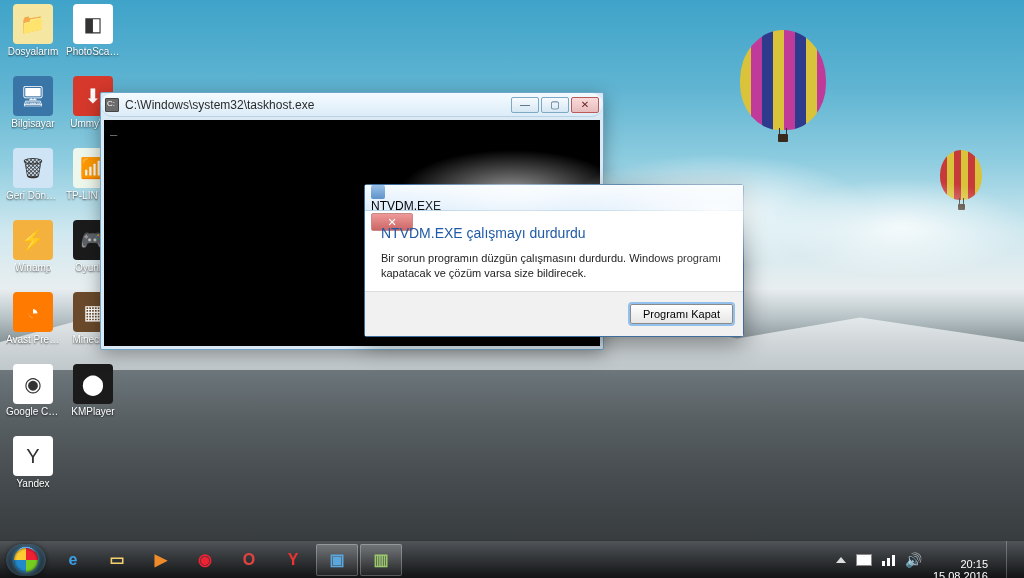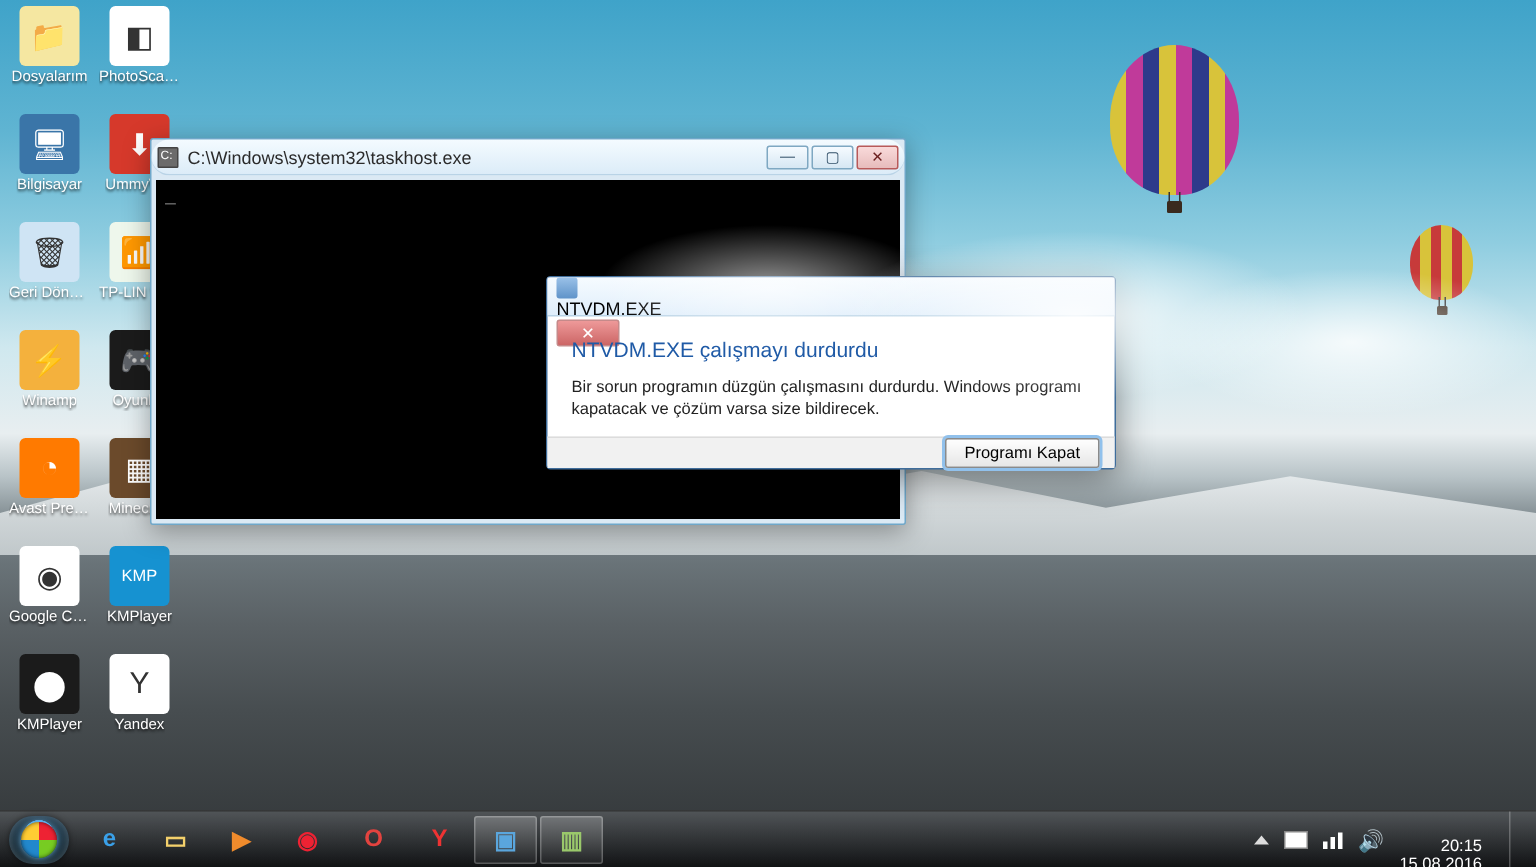--- a/index.html
+++ b/index.html
@@ -56,21 +56,21 @@
   
   .dlg { position:absolute; width:380px; border:1px solid #3f6d9b; border-radius:3px; box-shadow:0 6px 24px rgba(0,0,0,.45); background:#fff; }
   .dlg .titlebar{ height:26px; background:linear-gradient(#f6fbff,#dfeefb); border-bottom:1px solid #b9d3e6; padding:0 4px 0 6px;}
   .dlg .titlebar .ticon{ width:14px;height:14px;margin-right:6px;border-radius:2px;background:linear-gradient(#9ac1e8,#5f93c9); position:relative; border:none;}
   .dlg .titlebar .ticon::after{content:"";}
   .dlg .dbtns{display:flex;gap:0;}
   .dlg .dbtn{width:42px;height:18px;border:1px solid #c58a8a;border-radius:2px;background:linear-gradient(#e99,#c66);display:flex;align-items:center;justify-content:center;color:#fff;font-size:11px;cursor:pointer;}
   .dlg .body{ padding:14px 16px 10px; }
   .dlg .hmsg{ color:#1f5aa6; font-size:14px; margin-bottom:10px;}
   .dlg .msg{ color:#222; font-size:11px; line-height:15px;}
-  .dlg .btnrow{ background:#f1f1f1; border-top:1px solid #dcdcdc; padding:0 10px; display:flex; justify-content:flex-end;}
+  .dlg .btnrow{ background:#f1f1f1; border-top:1px solid #dcdcdc; padding:12px 10px; display:flex; justify-content:flex-end;}
   .dlg button{ font-family:inherit; font-size:11px; padding:3px 12px; border:1px solid #8a8a8a; border-radius:2px; background:linear-gradient(#fefefe,#e6e6e6); cursor:pointer; box-shadow:0 0 0 2px #91c1ec;}
 
   
   .taskbar{ position:absolute; left:0; right:0; bottom:0; height:38px; background:linear-gradient(rgba(255,255,255,.18),rgba(0,0,0,.18)), linear-gradient(#2a2f33,#151719); border-top:1px solid rgba(255,255,255,.15); display:flex; align-items:center; padding:0 6px; color:#fff;}
   .start{ width:40px; height:32px; border-radius:16px; margin-right:6px; display:flex; align-items:center; justify-content:center; cursor:pointer; background:radial-gradient(circle at 50% 40%, #4ea1e0 0 36%, transparent 37%), linear-gradient(#294457,#182932); box-shadow:inset 0 0 6px rgba(255,255,255,.2), 0 0 4px rgba(0,0,0,.5);}
   .start .orb{ width:24px;height:24px;border-radius:50%;background:
       conic-gradient(#e23 0 25%, #7c2 0 50%, #28c 0 75%, #fc3 0 100%);
       box-shadow:inset 0 0 3px rgba(0,0,0,.6), 0 0 4px rgba(120,200,255,.8);}
   .pins{ display:flex; align-items:center; gap:2px;}
   .pin{ width:42px; height:32px; display:flex; align-items:center; justify-content:center; border-radius:2px; cursor:pointer;}
@@ -142,24 +142,20 @@
       </div>
       <div class="dicon">
         <div class="g" style="background: rgb(107, 74, 43); color: rgb(255, 255, 255); font-size: 20px;">▦</div>
         <div class="lbl">Minecraft</div>
       </div>
       <div class="dicon">
         <div class="g" style="background: rgb(255, 255, 255); color: rgb(51, 51, 51); font-size: 20px;">◉</div>
         <div class="lbl">Google Chrome</div>
       </div>
       <div class="dicon">
-        <div class="g" style="background: rgb(22, 146, 209); color: rgb(255, 255, 255); font-size: 11px;">KMP</div>
-        <div class="lbl">KMPlayer</div>
-      </div>
-      <div class="dicon">
         <div class="g" style="background: rgb(27, 27, 27); color: rgb(255, 255, 255); font-size: 20px;">⬤</div>
         <div class="lbl">KMPlayer</div>
       </div>
       <div class="dicon">
         <div class="g" style="background: rgb(255, 255, 255); color: rgb(51, 51, 51); font-size: 20px;">Y</div>
         <div class="lbl">Yandex</div>
       </div>
     </div>
 
   <div class="win" style="left:100px; top:92px; width:504px; height:258px;">

